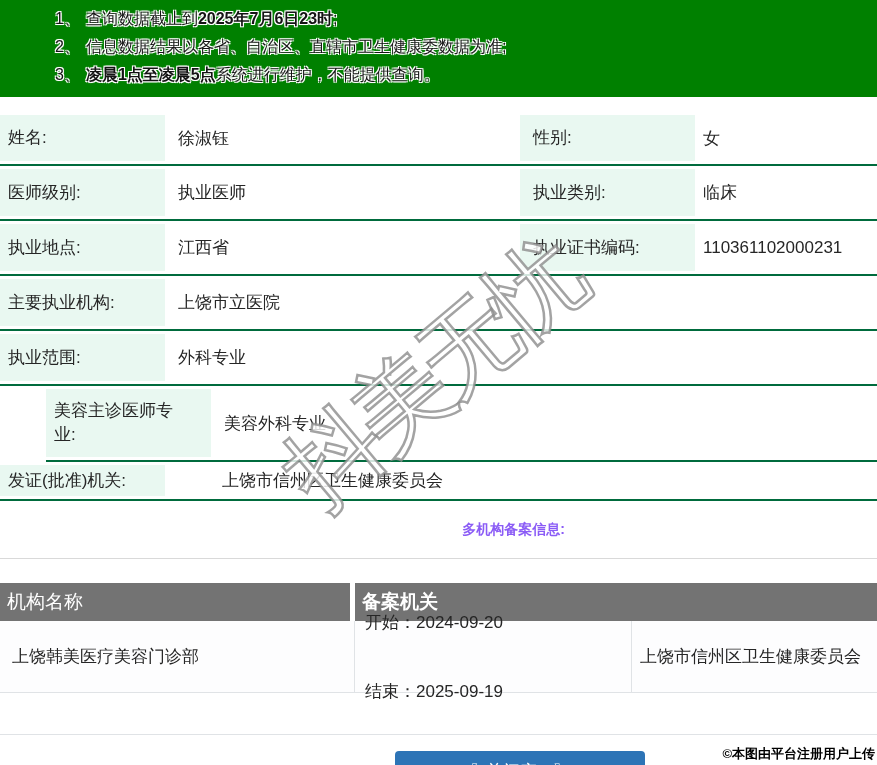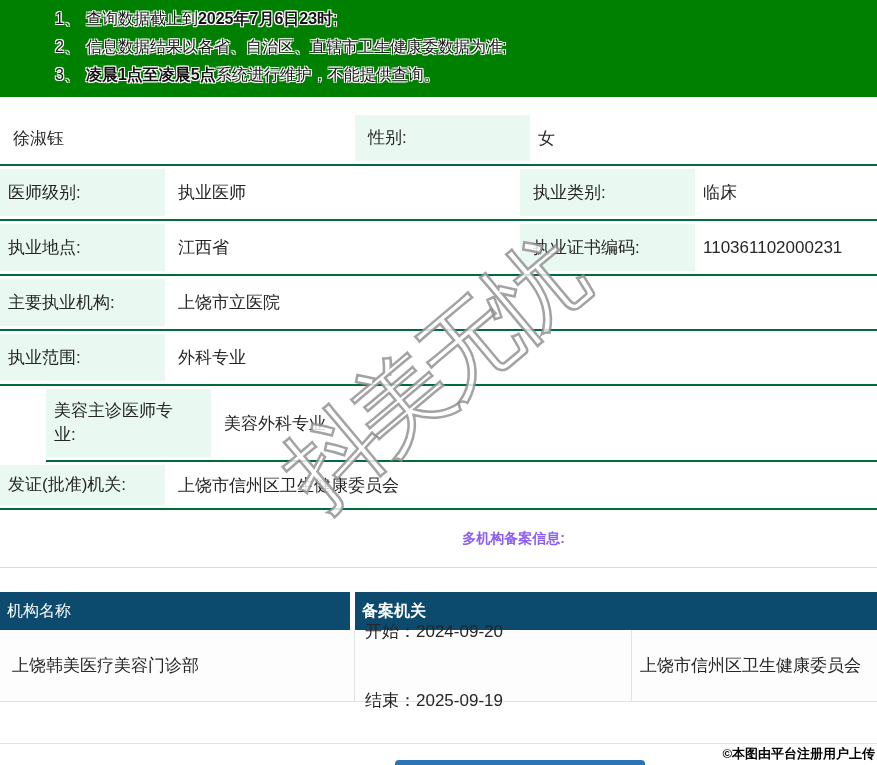--- a/index.html
+++ b/index.html
@@ -33,21 +33,21 @@
   
   .profile { margin-top: 15px; }
   .p-row {
     display: flex;
     border-bottom: 2px solid #006b3d;
     align-items: stretch;
   }
   .p-row.h54 { height: 54px; }
   .p-row.h48 { height: 55px; }
   .p-row.h76 { height: 76px; margin-left: 46px; }
-  .p-row.h52 { height: 48px; }
+  .p-row.h52 { height: 39px; gap: 44px; }
   .cell-label { width: 165px; flex: none; display: flex; }
   .cell-label.wide { width: 175px; }
   .label-inner {
     flex: 1;
     margin: 3px 0;
     background: #e9f8f1;
     display: flex;
     align-items: center;
     padding: 0 19px 0 8px;
     font-size: 17px;
@@ -77,23 +77,23 @@
   }
   .section-title {
     font-size: 14px;
     font-weight: bold;
     color: #8b5cf6;
   }
 
   
   .org-header { display: flex; height: 38px; margin-top: 24px; }
   .org-hcell {
-    background: #0c4a6e;
+    background: #737373;
     color: #ffffff;
-    font-size: 16px;
+    font-size: 19px;
     display: flex;
     align-items: center;
     padding-left: 7px;
   }
   .org-hcell.c1 { width: 355px; flex: none; border-right: 5px solid #ffffff; }
   .org-hcell.c2 { width: 277px; flex: none; border-right: 5px solid #ffffff; padding-left: 8px; }
   .org-hcell.c3 { flex: 1; font-weight: bold; }
   .org-body { display: flex; height: 72px; border-bottom: 1px solid #e0e3e6; background: #fdfdfe; }
   .org-bcell { font-size: 17px; color: #262626; display: flex; align-items: center; }
   .org-bcell.c1 { width: 355px; flex: none; border-right: 1px solid #e0e3e6; padding-left: 12px; }
@@ -157,20 +157,23 @@
     <div class="notice-line">
       <span class="num">2、</span><span>信息数据结果以各省、自治区、直辖市卫生健康委数据为准;</span><b></b><span></span>
     </div>
     <div class="notice-line">
       <span class="num">3、</span><span></span><b>凌晨1点至凌晨5点</b><span>系统进行维护，不能提供查询。</span>
     </div>
   </div>
 
   <div class="profile">
     <div class="p-row h54">
+      <div class="cell-label">
+          <div class="label-inner">姓名:</div>
+        </div>
       <div class="cell-value v-mid">徐淑钰</div>
       <div class="cell-label wide">
           <div class="label-inner">性别:</div>
         </div>
       <div class="cell-value v2">女</div>
     </div>
     <div class="p-row h48">
       <div class="cell-label">
           <div class="label-inner">医师级别:</div>
         </div>

